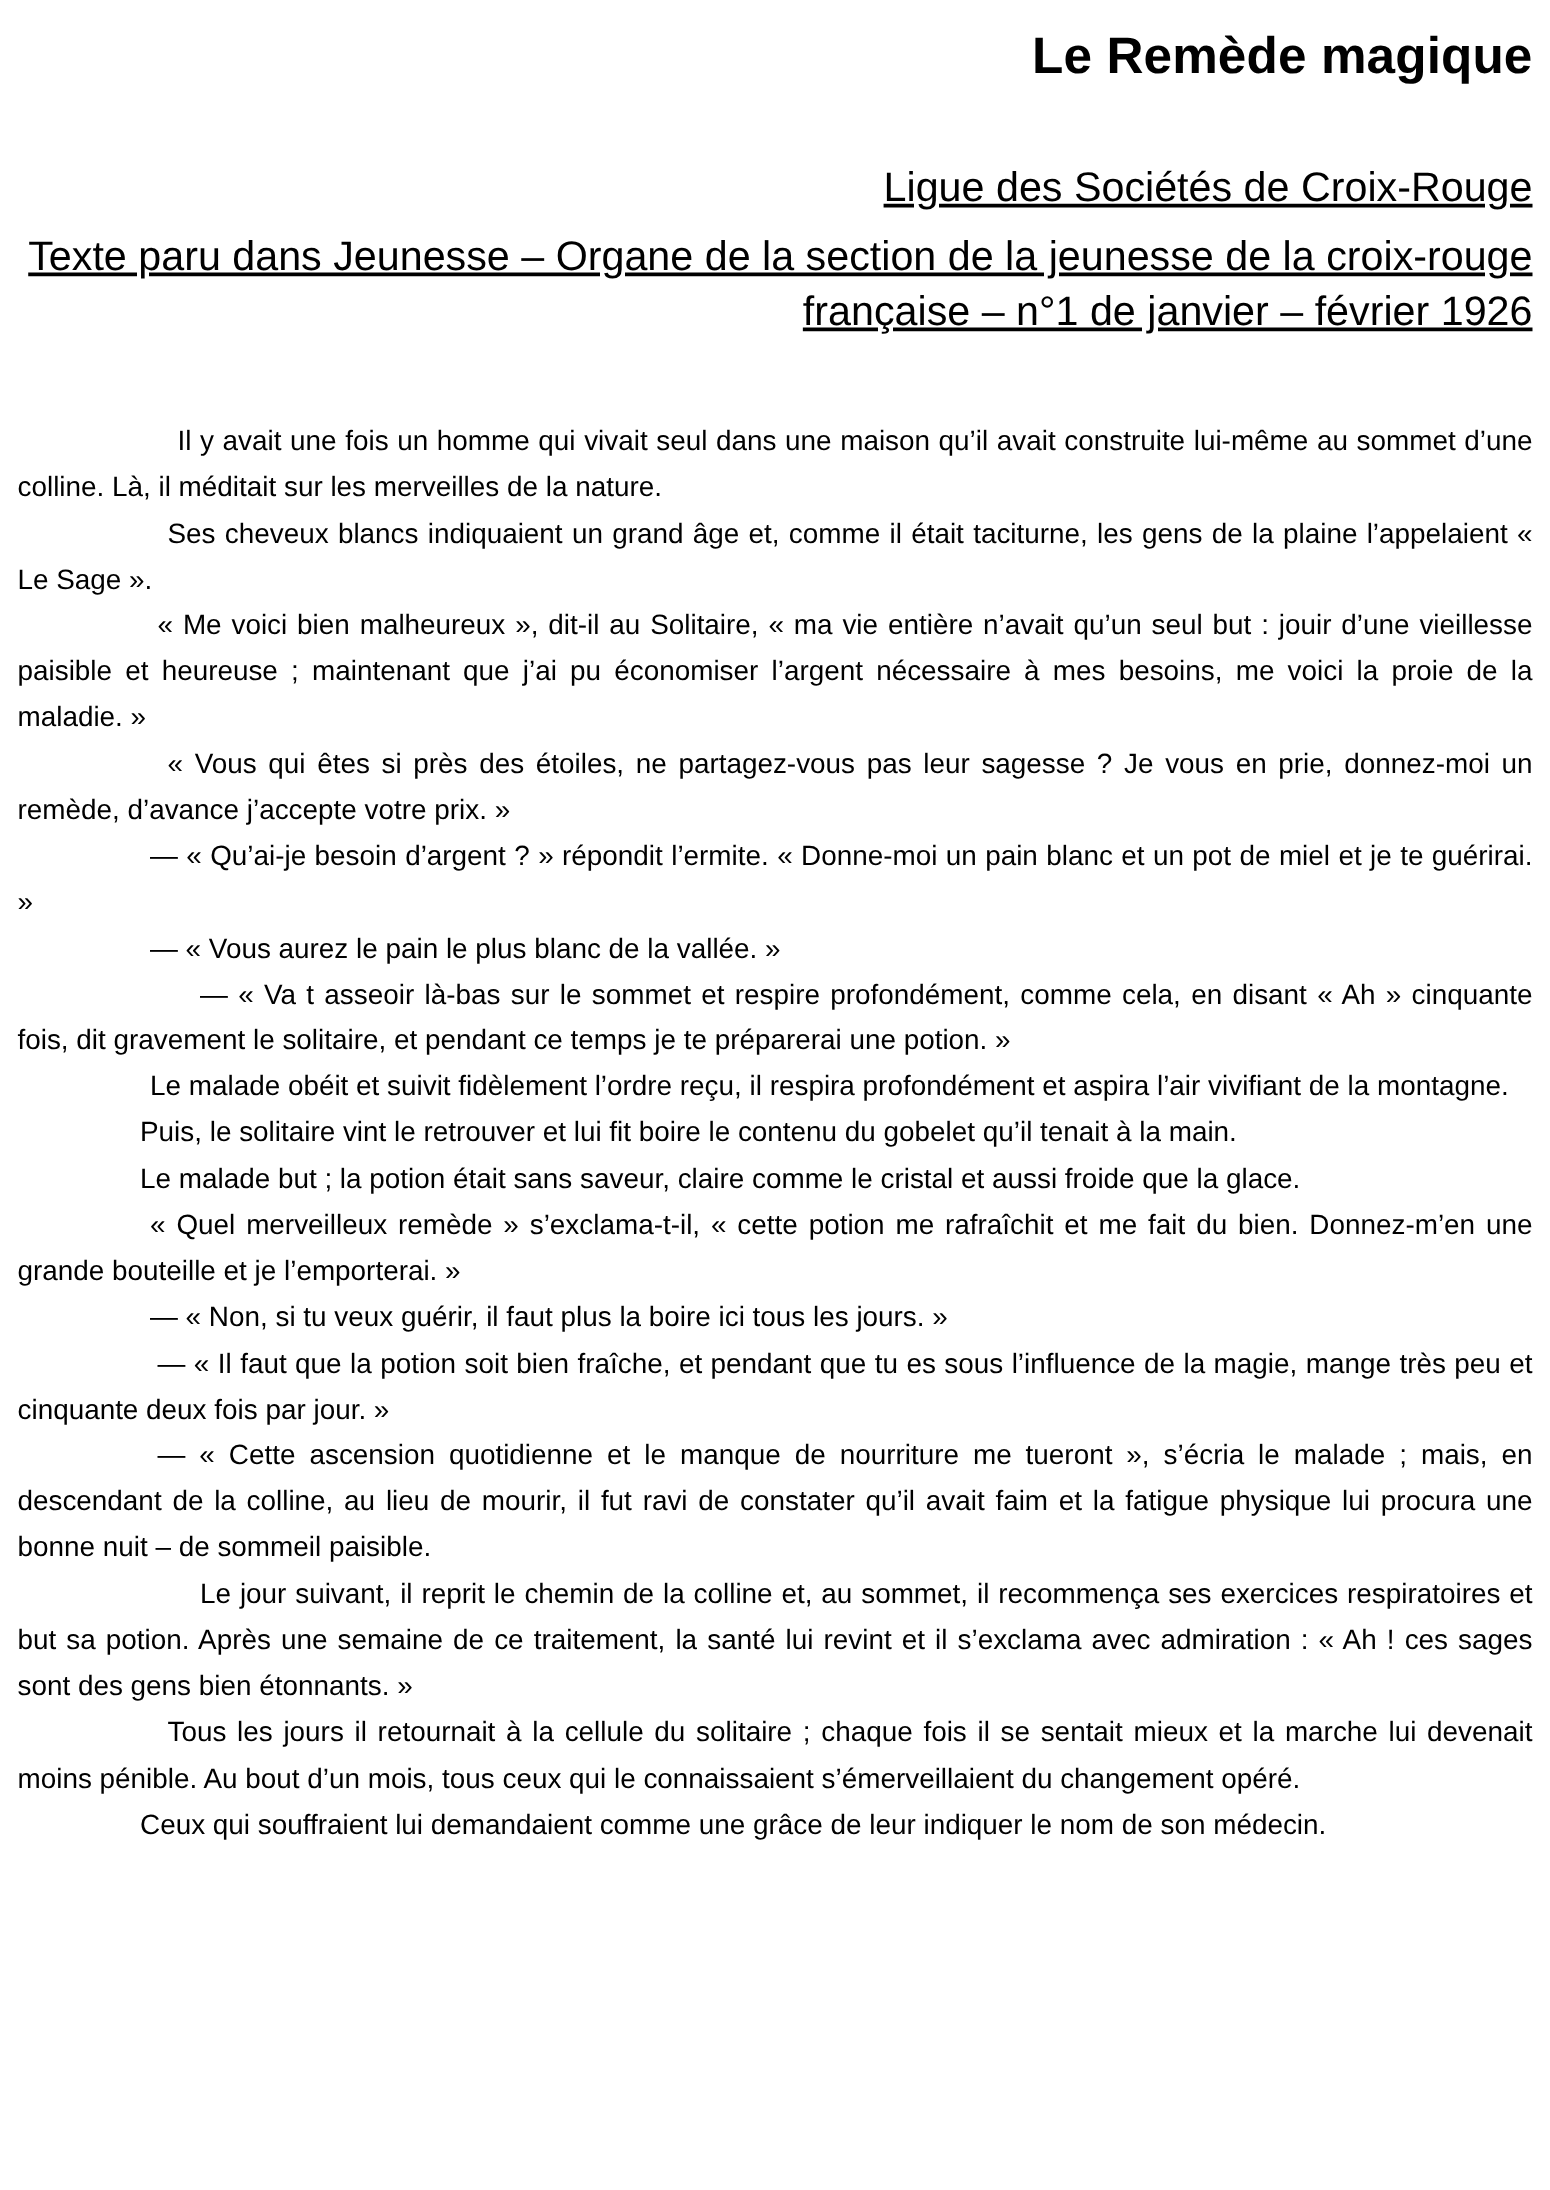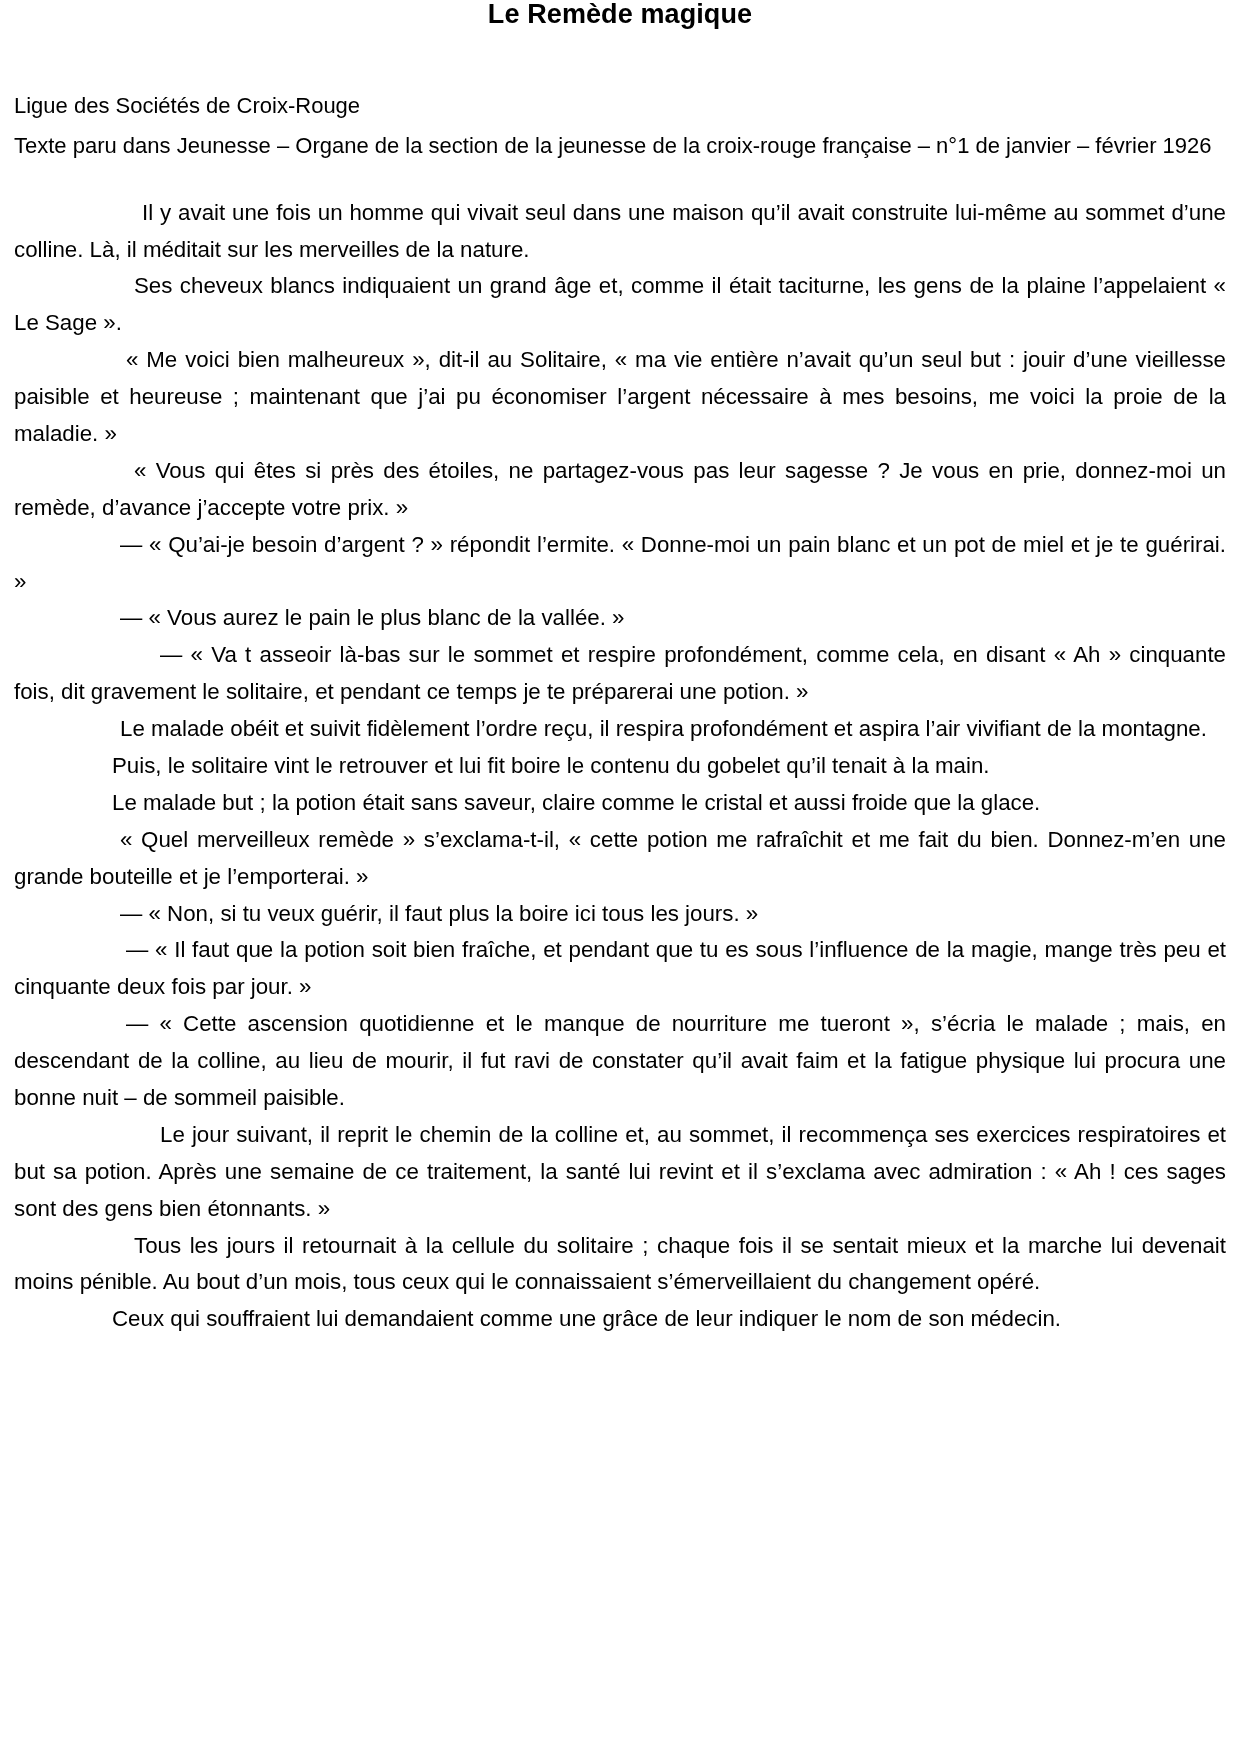--- a/index.html
+++ b/index.html
@@ -16,41 +16,43 @@
     overflow: hidden;
   }
   .page {
     width: 1240px;
     height: 1752px;
     box-sizing: border-box;
     padding: 0 14px 0 14px;
     position: relative;
   }
   .doc-title {
-    text-align: center;
-    font-size: 27px;
+    text-align: right;
+    font-size: 41px;
     font-weight: bold;
     line-height: 1.08;
     margin: 0;
+    padding-top: 22px;
     letter-spacing: 0.1px;
   }
   .subtitle-block {
     margin-top: 62px;
   }
   .subtitle-line {
-    text-align: left;
-    font-size: 22px;
+    text-align: right;
+    font-size: 33px;
     line-height: 1.33;
     margin: 0;
+    text-decoration: underline;
   }
   .subtitle-line.wrap {
     margin-top: 11px;
   }
   .body-block {
-    margin-top: 34px;
+    margin-top: 64px;
   }
   p.para {
     text-align: justify;
     text-justify: inter-word;
     font-size: 22.3px;
     line-height: 1.655;
     margin: 0;
     hyphens: none;
   }
   p.ind-1  { text-indent: 98px; }

